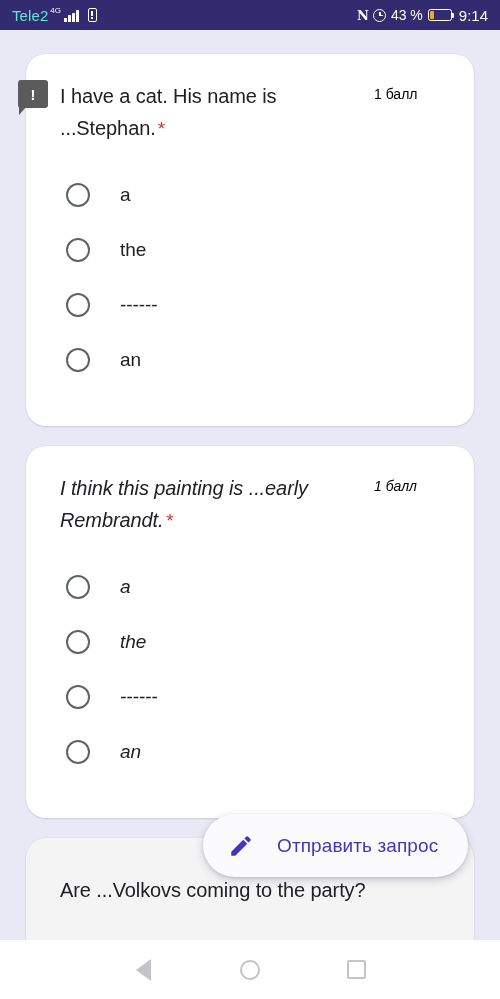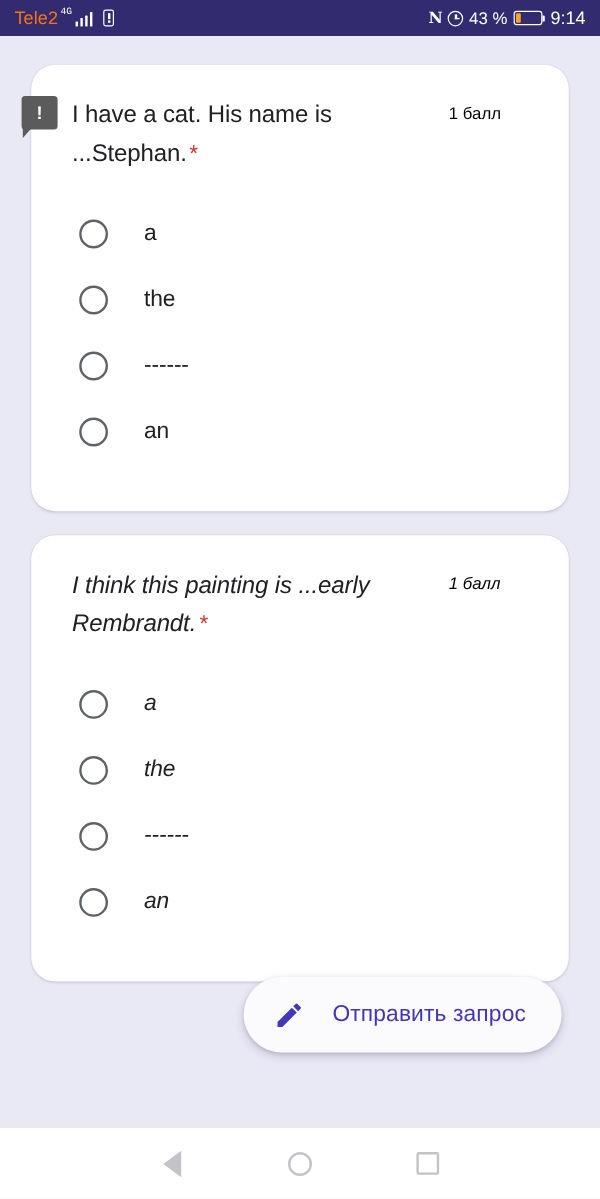--- a/index.html
+++ b/index.html
@@ -36,29 +36,28 @@
     color: #ffffff;
   }
   .status-left {
     display: flex;
     align-items: center;
     gap: 3px;
   }
   .carrier {
     font-size: 15px;
     letter-spacing: 0.1px;
-    color: #f97316;
+    color: #5eead4;
   }
   .net-type {
     font-size: 8px;
     position: relative;
     top: -5px;
     margin-left: -1px;
     color: #ffffff;
-    font-family: Liberation Mono, monospace;
   }
   .signal-bars {
     display: inline-flex;
     align-items: flex-end;
     gap: 1.5px;
     height: 13px;
     margin-left: 0px;
   }
   .signal-bars i {
     display: block;
@@ -424,20 +423,25 @@
           <span class="radio"></span>
           <span class="option-label">------</span>
         </div>
         <div class="option-row">
           <span class="radio"></span>
           <span class="option-label">an</span>
         </div>
       </div>
     </div>
 
+    <div class="card card-3">
+      <div class="q-head">
+        <div class="q-text"><span>Are ...Volkovs coming to the party?</span></div>
+      </div>
+    </div>
 
     <div class="tooltip-flag">!</div>
 
   </div>
 
   <div class="fab">
     <span class="fab-icon">
       <svg width="26" height="26" viewBox="0 0 24 24" aria-hidden="true">
         <path d="M3 17.25V21h3.75L17.81 9.94l-3.75-3.75L3 17.25zM20.71 7.04a1 1 0 0 0 0-1.41l-2.34-2.34a1 1 0 0 0-1.41 0l-1.83 1.83 3.75 3.75 1.83-1.83z" fill="#4237b8"></path>
       </svg>

